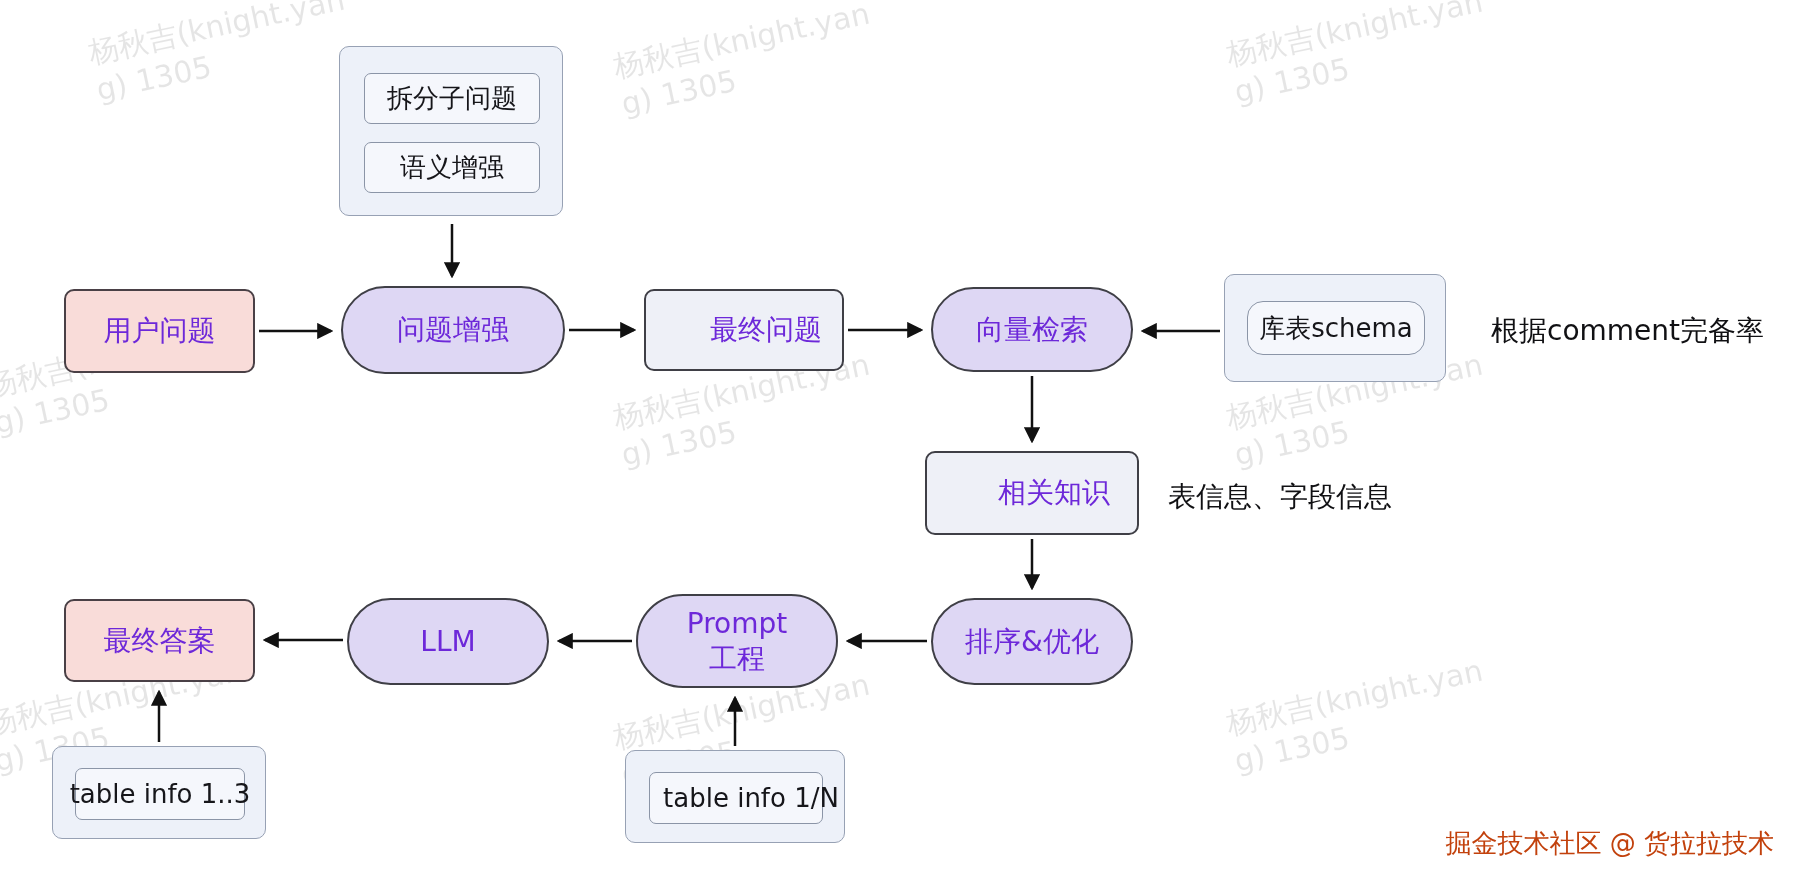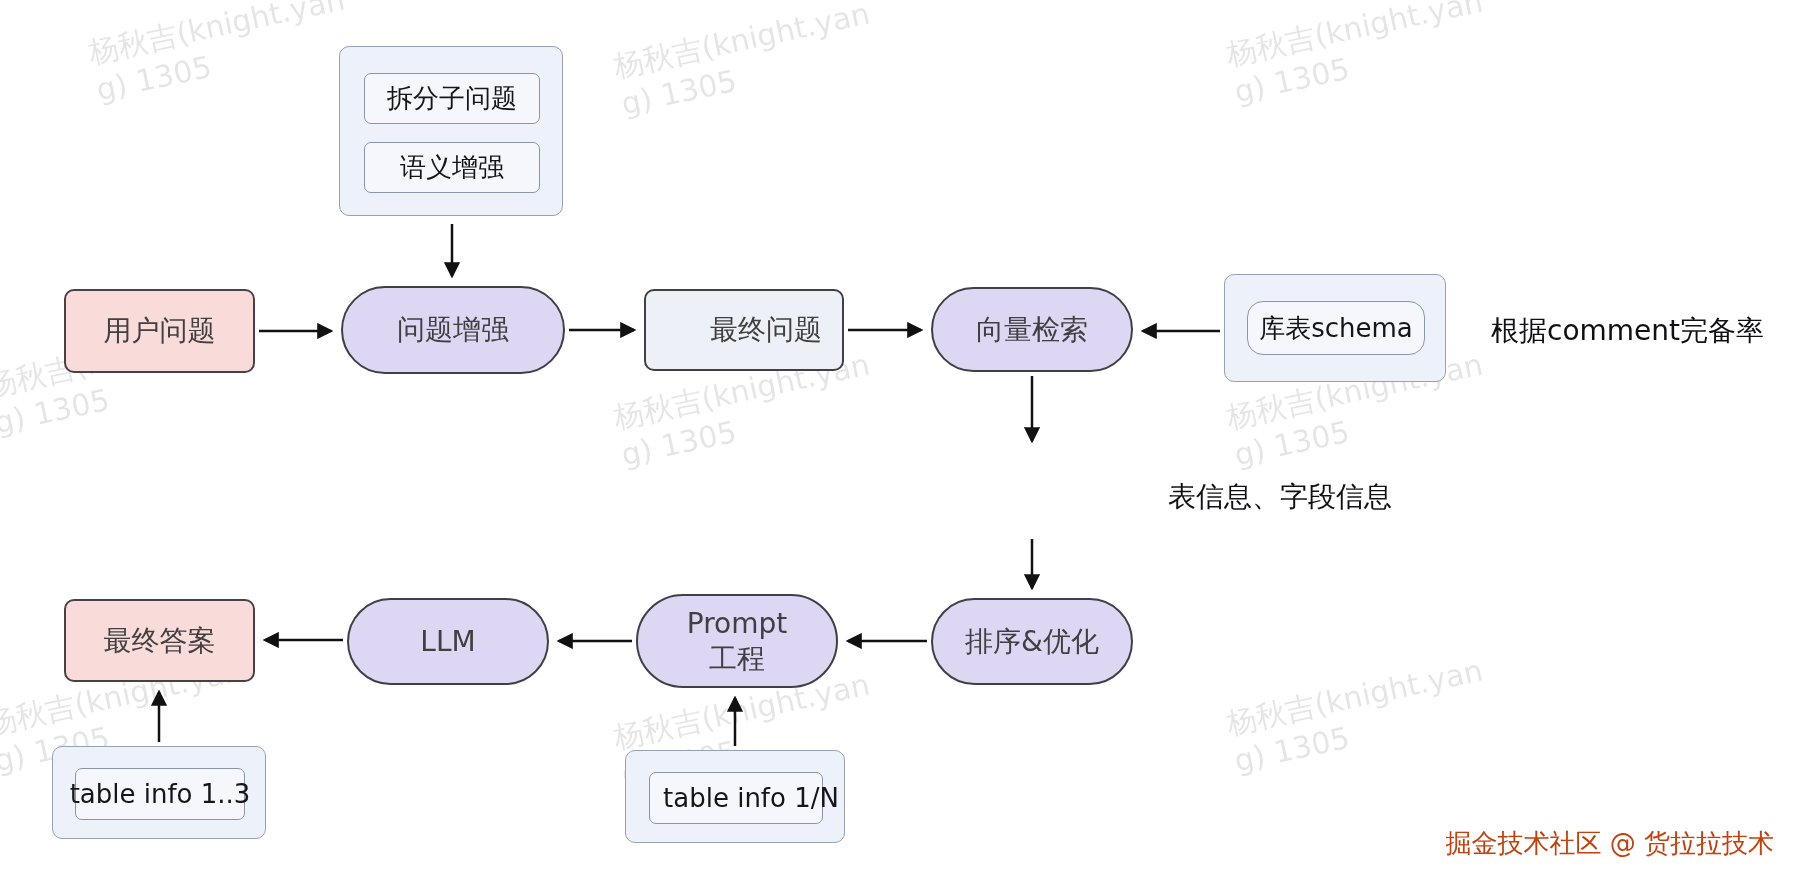--- a/index.html
+++ b/index.html
@@ -5,21 +5,21 @@
   html,body{margin:0;padding:0;background:#ffffff;}
   body{font-family:"DejaVu Sans","Liberation Sans",sans-serif;}
   #canvas{position:relative;width:1804px;height:886px;background:#ffffff;overflow:hidden;}
 
   
   .wm{position:absolute;transform:rotate(-12deg);color:rgba(0,0,0,0.10);
       font-size:30px;line-height:1.25;white-space:nowrap;user-select:none;}
 
   
   .node{position:absolute;display:flex;align-items:center;justify-content:center;
-        font-size:28px;color:#404040;text-align:right;box-sizing:border-box;}
+        font-size:28px;color:#6d28d9;text-align:right;box-sizing:border-box;}
   .pink{background:#f9dcd9;border:2px solid #4a4046;border-radius:10px;}
   .pill{background:#ded7f4;border:2px solid #3f3f46;border-radius:48px;}
   .grayrect{background:#eef0f7;border:2px solid #3f3f46;border-radius:10px;padding-left:44px;}
   .container-box{position:absolute;background:#edf1f9;border:1.5px solid #97a1b4;
         border-radius:10px;box-sizing:border-box;}
   .inner-box{position:absolute;background:#f5f7fc;border:1.5px solid #8b95a7;
         border-radius:7px;display:flex;align-items:center;justify-content:center;
         font-size:26px;color:#16161a;box-sizing:border-box;white-space:nowrap;}
 
   .annotation{position:absolute;font-size:28px;color:#101013;white-space:nowrap;}
@@ -97,20 +97,23 @@
   </div>
 
   <div class="container-box" style="left:1224px;top:274px;width:222px;height:108px;">
     <div class="inner-box" style="left:22px;top:26px;width:178px;height:54px;border-radius:16px;">
       <span>库表schema</span>
     </div>
   </div>
 
   <div class="annotation" style="left:1491px;top:312px;">根据comment完备率</div>
 
+  <div class="node grayrect" style="left:925px;top:451px;width:214px;height:84px;">
+    <span>相关知识</span>
+  </div>
 
   <div class="annotation" style="left:1168px;top:478px;">表信息、字段信息</div>
 
   <div class="node pill" style="left:931px;top:598px;width:202px;height:87px;">
     <span>排序&amp;优化</span>
   </div>
 
   <div class="node pill" style="left:347px;top:598px;width:202px;height:87px;">
     <span>LLM</span>
   </div>

